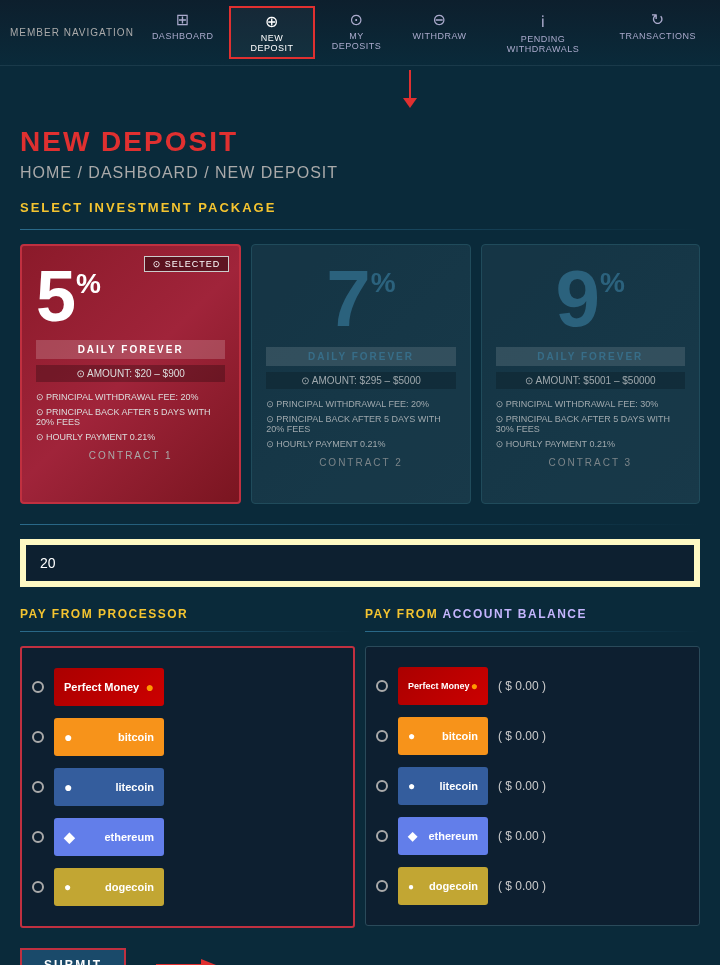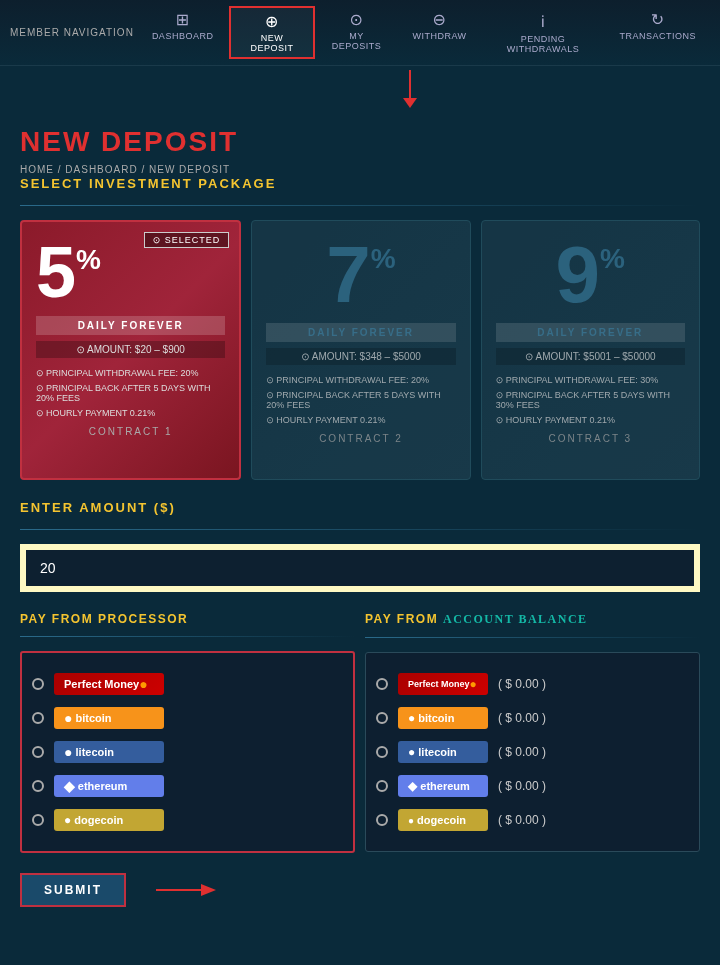--- a/index.html
+++ b/index.html
@@ -75,25 +75,25 @@
       font-size: 28px;
       font-weight: 900;
       letter-spacing: 2px;
       color: #fff;
       text-transform: uppercase;
       margin-bottom: 6px;
     }
     .page-title span { color: #e03030; }
 
     .breadcrumb {
-      font-size: 10px;
+      font-size: 16px;
       color: #6ab;
       letter-spacing: 1px;
       text-transform: uppercase;
-      margin-bottom: 1px;
+      margin-bottom: 18px;
     }
     .breadcrumb span { color: #aaa; }
 
     .section-title {
       font-size: 13px;
       font-weight: 700;
       letter-spacing: 2px;
       color: #fff;
       text-transform: uppercase;
       margin-bottom: 14px;
@@ -233,25 +233,25 @@
     }
     .radio-circle {
       width: 12px;
       height: 12px;
       border: 2px solid #aaa;
       border-radius: 50%;
       flex-shrink: 0;
       background: transparent;
     }
     .processor-logo {
-      height: 22px;
+      height: 38px;
       border-radius: 3px;
       display: flex;
       align-items: center;
-      justify-content: flex-start;
+      justify-content: space-between;
       font-size: 11px;
       font-weight: 700;
       padding: 2px 10px;
       min-width: 110px;
     }
     .logo-pm {
       background: linear-gradient(135deg, #a00 0%, #c00 100%);
       color: #fff;
       font-size: 10px;
     }
@@ -365,21 +365,21 @@
       <div class="package-detail">⊙ HOURLY PAYMENT 0.21%</div>
       <div class="package-contract-label">CONTRACT 1</div>
     </div>
 
     <div class="package-card dim">
       <div class="package-percent" style="justify-content:center;">
         <span class="pct-num" style="font-size:80px;color:#3a7a9a;">7</span>
         <span class="pct-sym" style="color:#3a7a9a;">%</span>
       </div>
       <div class="package-label-bar" style="color:#4a8aaa;">DAILY FOREVER</div>
-      <div class="package-amount">⊙ AMOUNT: $348 – $5000</div>
+      <div class="package-amount">⊙ AMOUNT: $295 – $5000</div>
       <div class="package-detail">⊙ PRINCIPAL WITHDRAWAL FEE: 20%</div>
       <div class="package-detail">⊙ PRINCIPAL BACK AFTER 5 DAYS WITH 20% FEES</div>
       <div class="package-detail">⊙ HOURLY PAYMENT 0.21%</div>
       <div class="package-contract-label">CONTRACT 2</div>
     </div>
 
     <div class="package-card dim">
       <div class="package-percent" style="justify-content:center;">
         <span class="pct-num" style="font-size:80px;color:#3a7a9a;">9</span>
         <span class="pct-sym" style="color:#3a7a9a;">%</span>
@@ -387,23 +387,20 @@
       <div class="package-label-bar" style="color:#4a8aaa;">DAILY FOREVER</div>
       <div class="package-amount">⊙ AMOUNT: $5001 – $50000</div>
       <div class="package-detail">⊙ PRINCIPAL WITHDRAWAL FEE: 30%</div>
       <div class="package-detail">⊙ PRINCIPAL BACK AFTER 5 DAYS WITH 30% FEES</div>
       <div class="package-detail">⊙ HOURLY PAYMENT 0.21%</div>
       <div class="package-contract-label">CONTRACT 3</div>
     </div>
   </div>
 
   <div class="amount-section">
-    <div class="section-title">
-      <span>ENTER </span><span style="color:#f4c430;">AMOUNT ($)</span>
-    </div>
     <div class="section-divider"></div>
     <input type="text" class="amount-input" value="20" style="">
   </div>
 
   <div class="pay-row">
 
     <div class="pay-section">
       <div class="pay-section-title">
         <span>PAY FROM </span><span style="color:#f4c430;">PROCESSOR</span>
       </div>
@@ -443,21 +440,21 @@
           <div class="radio-circle"></div>
           <div class="processor-logo logo-doge">
             <span style="font-size:12px;">●</span>&nbsp;<span>dogecoin</span>
           </div>
         </div>
       </div>
     </div>
 
     <div class="pay-section">
       <div class="pay-section-title">
-        <span>PAY FROM </span><span style="color:#14b8a6;font-family:Liberation Serif, serif;">ACCOUNT BALANCE</span>
+        <span>PAY FROM </span><span style="color:#c4b5fd;">ACCOUNT BALANCE</span>
       </div>
       <div class="section-divider"></div>
       <div class="pay-box">
 
         <div class="pay-option">
           <div class="radio-circle"></div>
           <div class="processor-logo logo-pm" style="min-width:90px;">
             <span style="font-weight:900;font-size:9px;">Perfect Money</span>
               <span style="color:#f90;font-size:12px;">●</span>
           </div>

